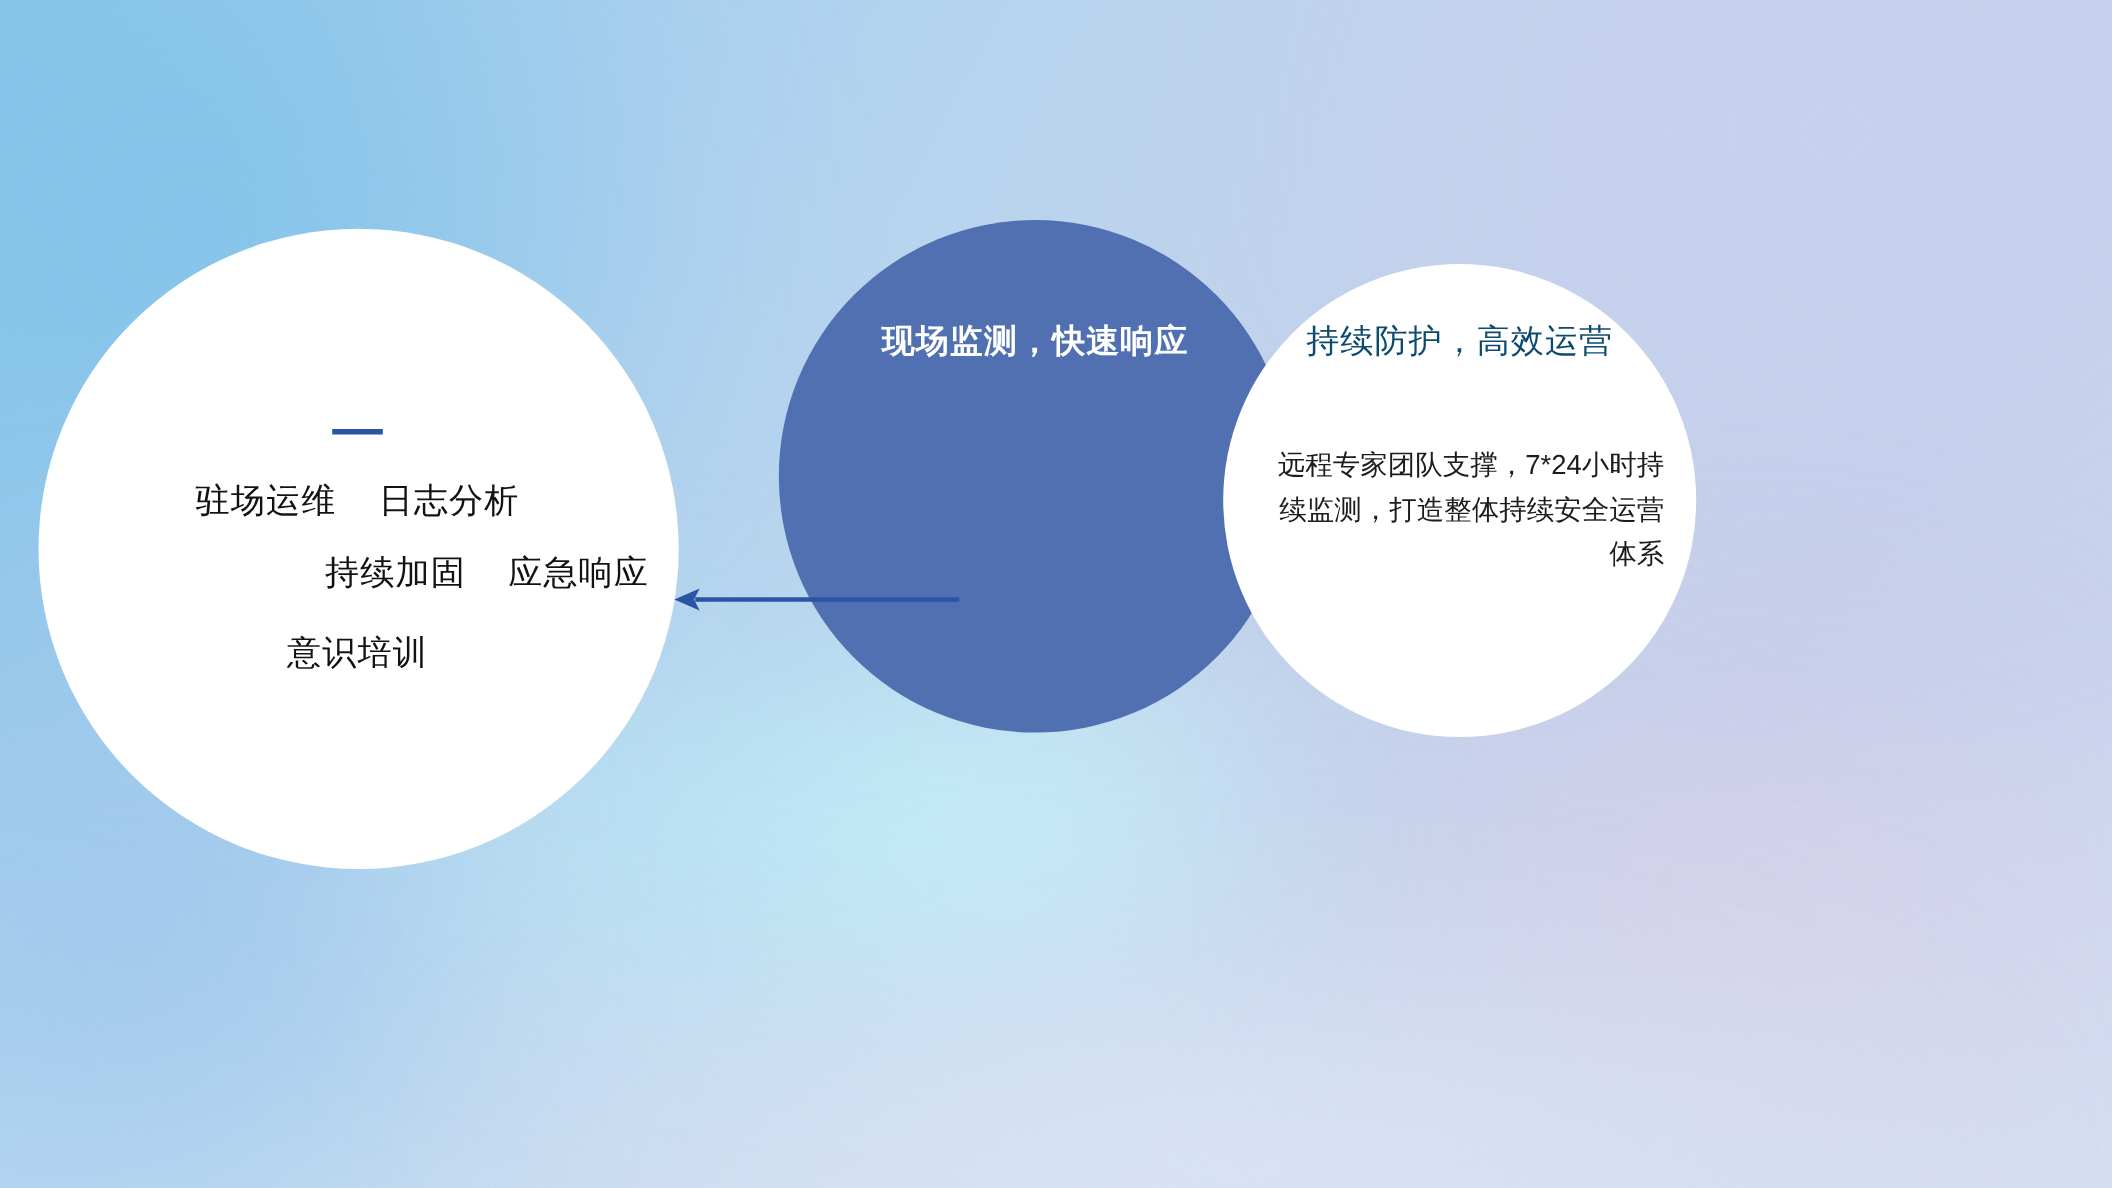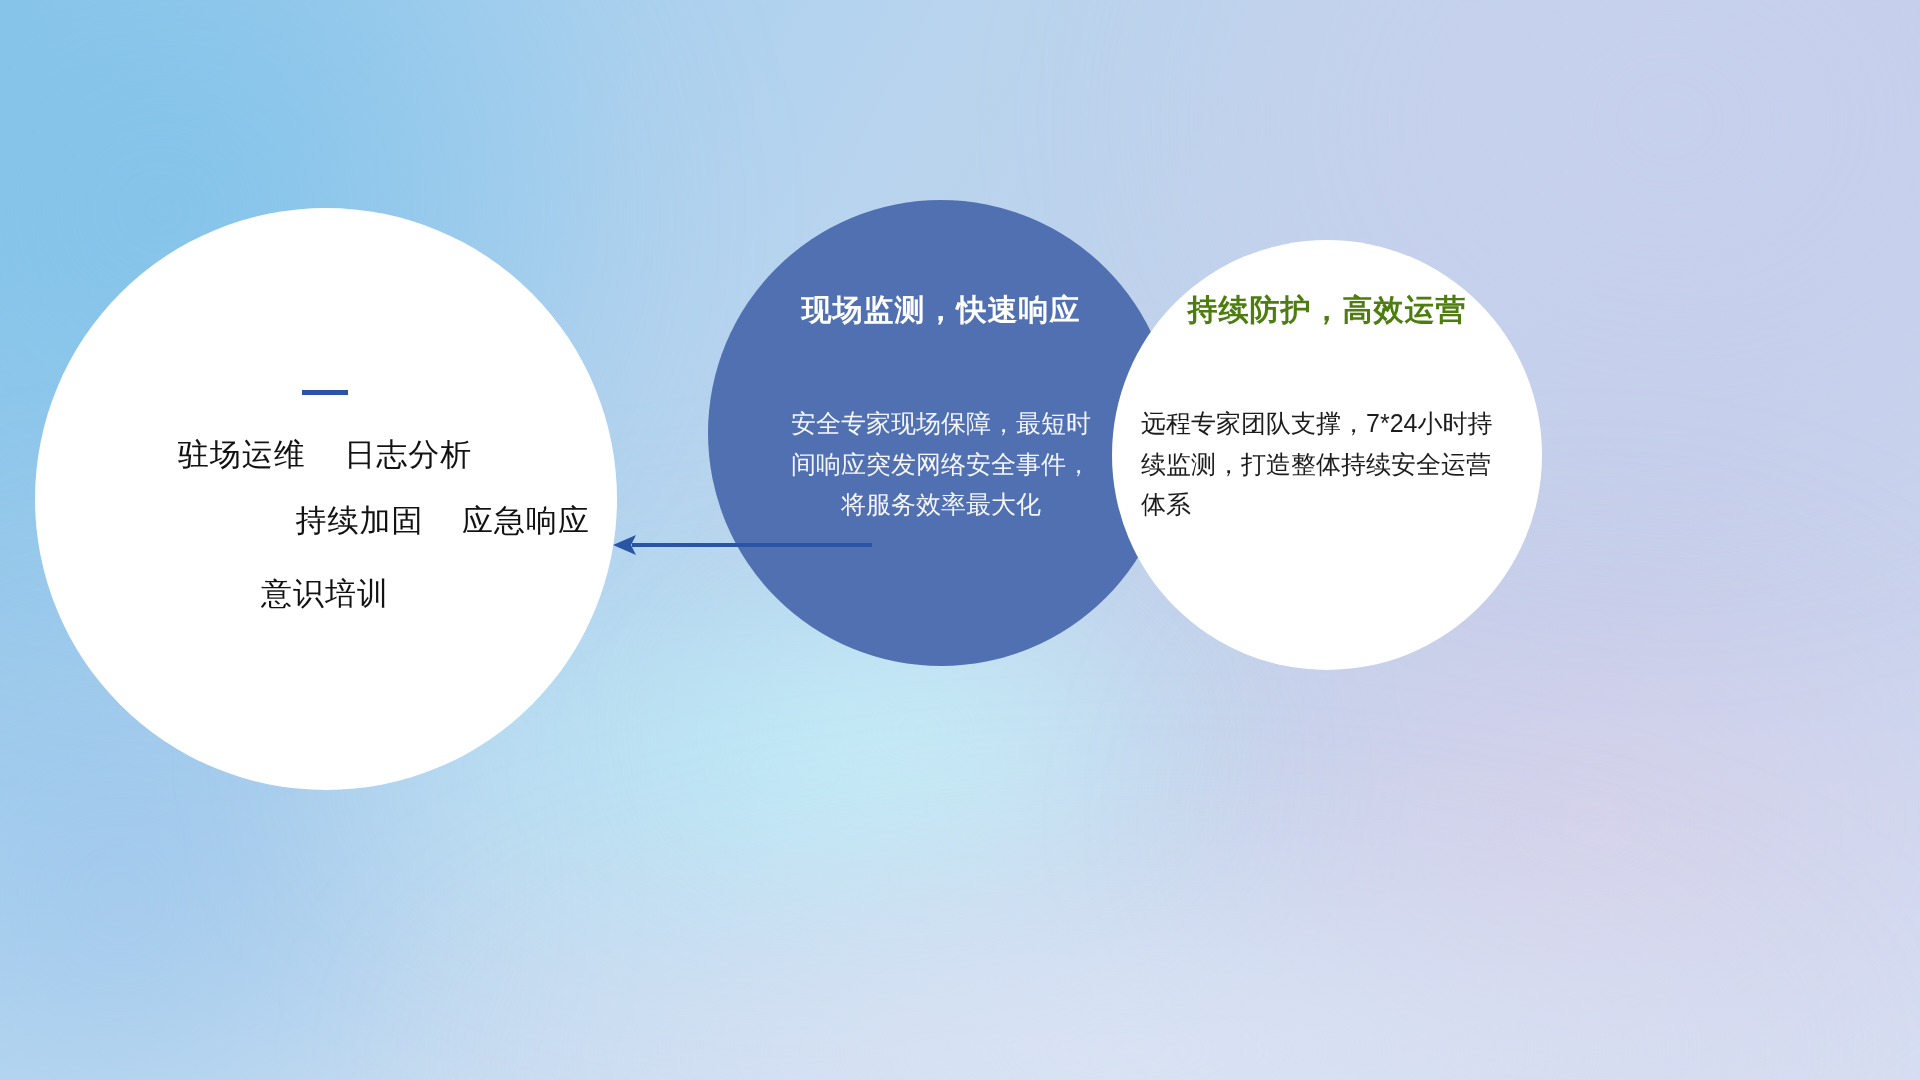--- a/index.html
+++ b/index.html
@@ -151,35 +151,35 @@
   }
 
   
   .right-inner {
     position: absolute;
     left: 1120px; top: 290px;
     width: 414px;
     text-align: center;
   }
   .right-title {
-    color: #4d7c0f;
+    color: #0c4a6e;
     font-size: 30px;
-    font-weight: bold;
+    font-weight: normal;
     letter-spacing: 1px;
     white-space: nowrap;
   }
   .right-body {
     margin-top: 72px;
     color: #1c1c1c;
     font-size: 25px;
     line-height: 1.62;
     width: 372px;
     margin-left: auto;
     margin-right: auto;
-    text-align: left;
+    text-align: right;
   }
 </style>
 </head>
 <body>
 
 <div id="stage">
 
   <div class="bg-base"></div>
   <div class="bg-blob blob-skyTL"></div>
   <div class="bg-blob blob-skyL2"></div>
@@ -203,21 +203,20 @@
 
   <div class="arrow-wrap">
     <svg width="265" height="34" viewBox="0 0 265 34">
       <line x1="262" y1="17" x2="22" y2="17" stroke="#2a55a5" stroke-width="4"></line>
       <path d="M3 17 L26 7 L21 17 L26 27 Z" fill="#2a55a5"></path>
     </svg>
   </div>
 
   <div class="blue-inner">
     <div class="blue-title">现场监测，快速响应</div>
-    <div class="blue-body">安全专家现场保障，最短时间响应突发网络安全事件，将服务效率最大化</div>
   </div>
 
   <div class="right-inner">
     <div class="right-title">持续防护，高效运营</div>
     <div class="right-body">远程专家团队支撑，7*24小时持续监测，打造整体持续安全运营体系</div>
   </div>
 
 </div>
 
 </body></html>

